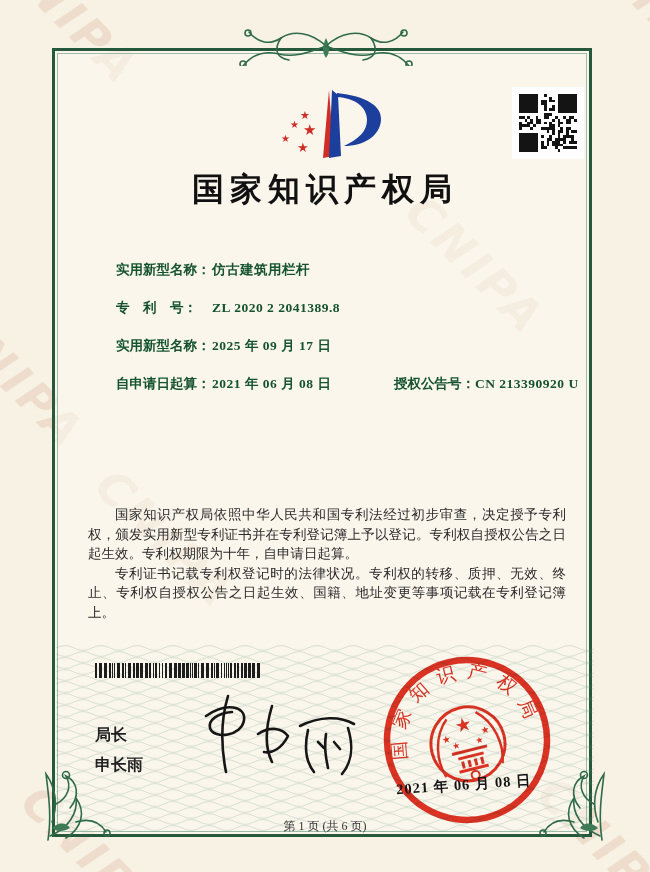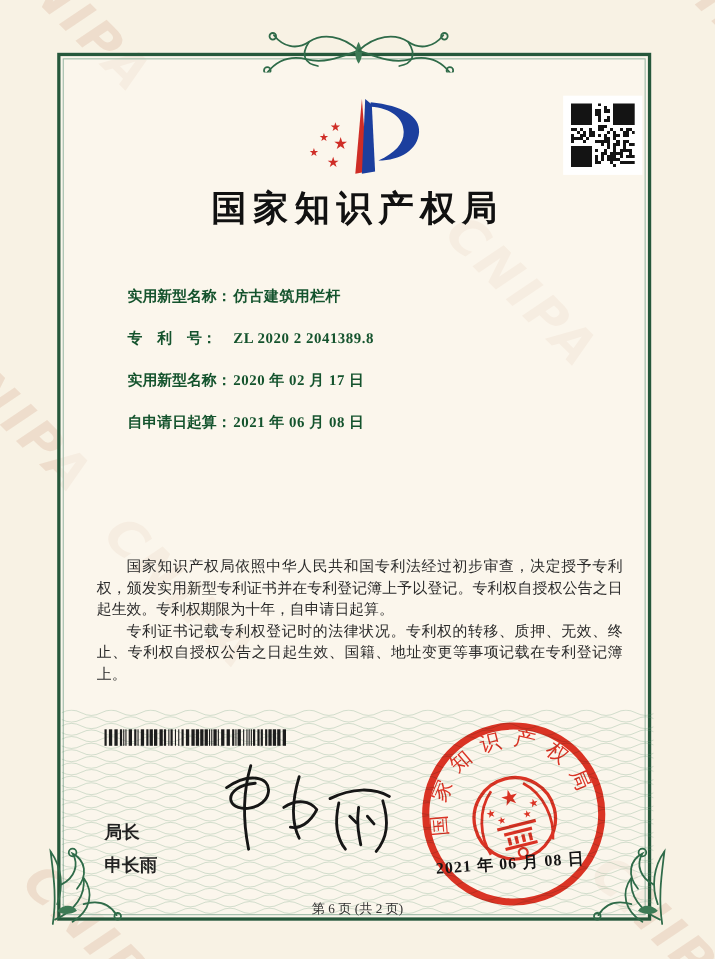--- a/index.html
+++ b/index.html
@@ -52,21 +52,21 @@
   
   .body-text{
     position:absolute;z-index:4;left:88px;top:505px;width:478px;
     font-size:13.5px;line-height:19.5px;color:#2a2a2a;text-align:justify;
   }
   .body-text p{margin:0;text-indent:2em;}
   
   #barcode{position:absolute;z-index:4;left:95px;top:663px;width:166px;height:15px;}
   #barcode i{position:absolute;top:0;bottom:0;background:#1d1d1d;}
   
-  .sig-labels{position:absolute;z-index:4;left:95px;top:743px;font-family:"Liberation Sans","DejaVu Sans",sans-serif;font-size:16px;font-weight:600;color:#222;line-height:30px;}
+  .sig-labels{position:absolute;z-index:4;left:95px;top:720px;font-family:"Liberation Sans","DejaVu Sans",sans-serif;font-size:16px;font-weight:600;color:#222;line-height:30px;}
   .signature{position:absolute;z-index:6;left:192px;top:690px;width:175px;height:92px;}
   .signature path{stroke:#161616;stroke-width:2.6;fill:none;stroke-linecap:round;stroke-linejoin:round;}
   
   .seal{position:absolute;z-index:6;left:372px;top:645px;width:190px;height:190px;mix-blend-mode:multiply;opacity:0.95;}
   .seal .red-s{stroke:#dd2a1b;fill:none;}
   .seal .red-f{fill:#dd2a1b;stroke:none;}
   .seal-date{
     position:absolute;z-index:7;left:396px;top:774px;width:180px;
     font-size:14.5px;font-weight:700;letter-spacing:1px;color:#141414;
     transform:rotate(-4deg);
@@ -303,24 +303,27 @@
   <div class="title">国家知识产权局</div>
 
   <div class="fields">
     <div class="frow">
       <span class="lab">实用新型名称：</span><span class="val">仿古建筑用栏杆</span>
     </div>
     <div class="frow">
       <span class="lab">专　利　号：</span><span class="val">ZL 2020 2 2041389.8</span>
     </div>
     <div class="frow">
-      <span class="lab">实用新型名称：</span><span class="val">2020 年 02 月 17 日</span>
+      <span class="lab">实用新型名称：</span><span class="val">2025 年 09 月 17 日</span>
     </div>
     <div class="frow">
       <span class="lab">自申请日起算：</span><span class="val">2021 年 06 月 08 日</span>
+      <span class="grant2">
+        <span class="lab" style="min-width:0">授权公告号：</span><span class="val">CN 213390920 U</span>
+      </span>
     </div>
   </div>
 
   <div class="body-text">
     <p>国家知识产权局依照中华人民共和国专利法经过初步审查，决定授予专利权，颁发实用新型专利证书并在专利登记簿上予以登记。专利权自授权公告之日起生效。专利权期限为十年，自申请日起算。</p>
     <p>专利证书记载专利权登记时的法律状况。专利权的转移、质押、无效、终止、专利权自授权公告之日起生效、国籍、地址变更等事项记载在专利登记簿上。</p>
   </div>
 
   <div id="barcode">
       <i style="left:0px;width:2px"></i>
@@ -411,15 +414,15 @@
         <rect class="red-f" x="97" y="115" width="3" height="7"></rect>
         <rect class="red-f" x="103.5" y="115" width="3" height="7"></rect>
         <rect class="red-f" x="80" y="123" width="30" height="3"></rect>
         <circle class="red-s" cx="95" cy="131" r="4" stroke-width="2"></circle>
       </g>
     </g>
   </svg>
 
   <div class="seal-date">2021 年 06 月 08 日</div>
 
-  <div class="footer">第 6 页 (共 2 页)</div>
+  <div class="footer">第 1 页 (共 6 页)</div>
 
 </div>
 
 </body></html>

